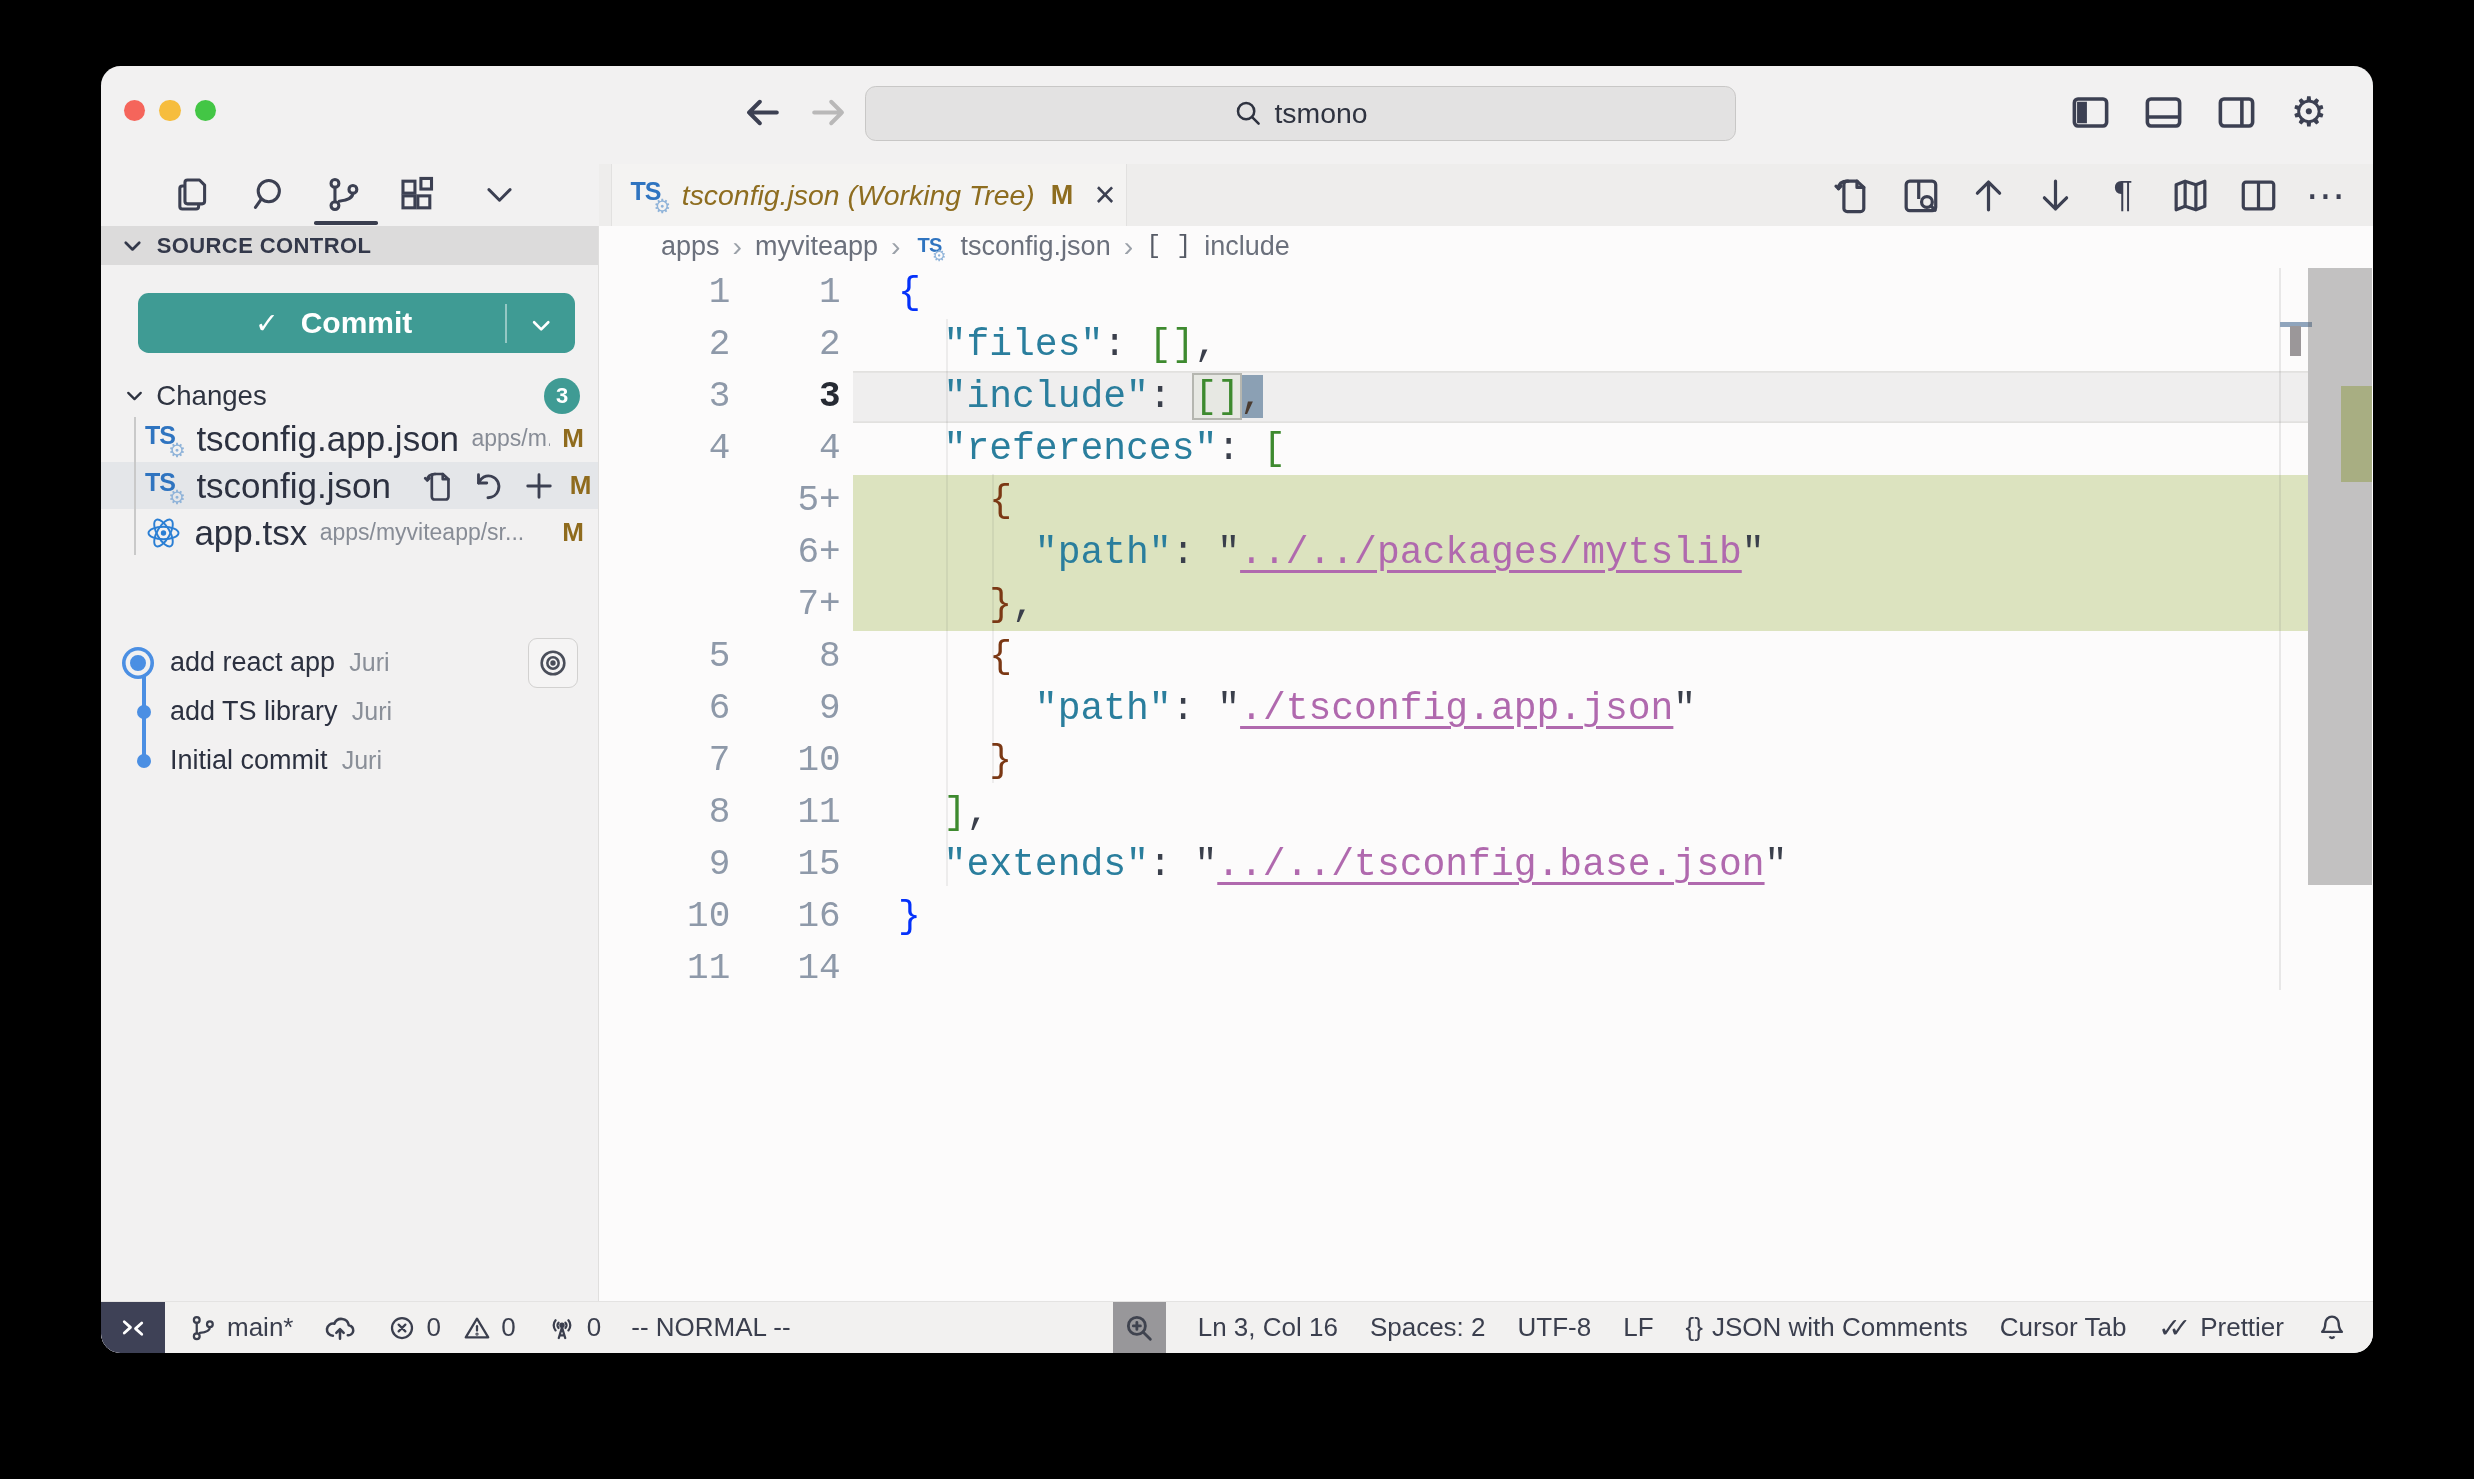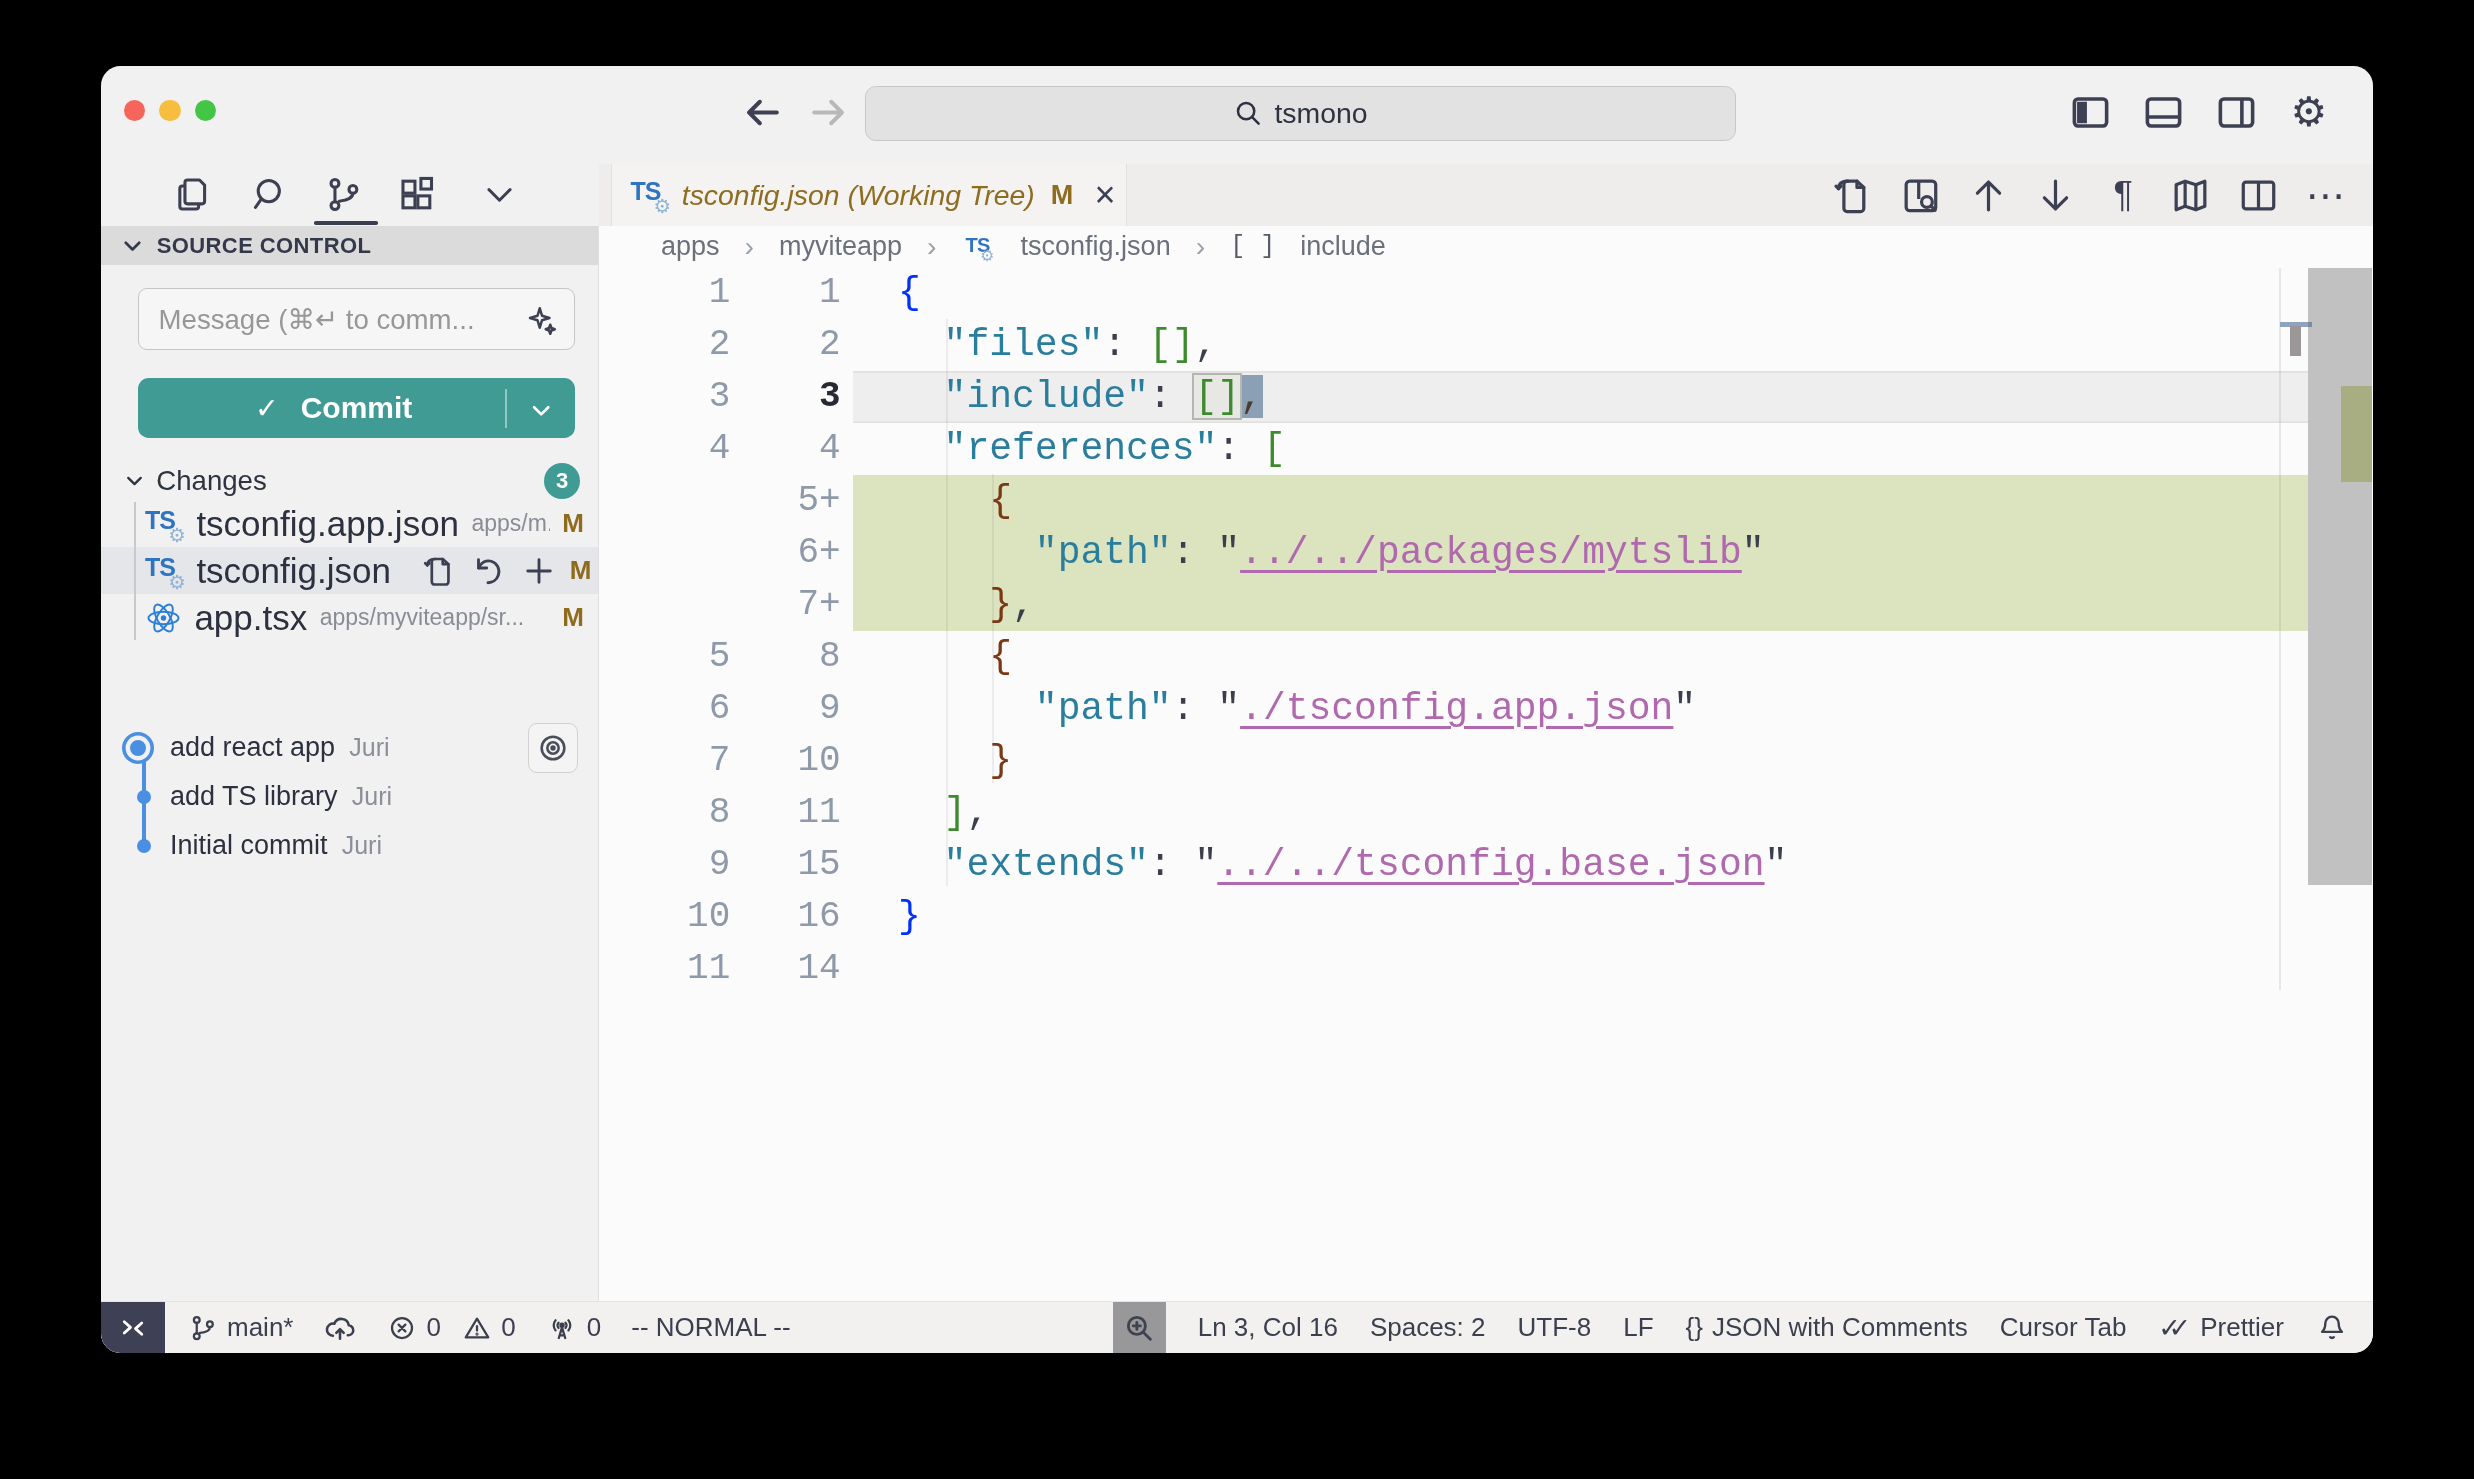--- a/index.html
+++ b/index.html
@@ -82,21 +82,21 @@
   .dot { position:absolute; left:36px; width:14.2px; height:14.2px; border-radius:50%; background:#4b8fe3; }
   .dot.head { left:29px; width:16px; height:16px; border:4.4px solid #4b8fe3; background:#4b8fe3;
     box-shadow:0 0 0 4.4px #f2f1f1,0 0 0 8px #4b8fe3; }
   .c-msg { font-size:27px; color:#2c3140; white-space:nowrap; }
   .c-author { font-size:25px; color:#8a8f98; }
   .target-btn { position:absolute; right:19.6px; top:0px; width:50px; height:50px; border:1.8px solid #d2d1d0;
     border-radius:9px; background:#f5f4f4; display:flex; align-items:center; justify-content:center; }
 
   
   .editor { position:absolute; left:498px; top:160px; right:0; bottom:52px; background:#fcfbfb; }
-  .breadcrumbs { height:41px; display:flex; align-items:center; gap:25px; padding-left:62px;
+  .breadcrumbs { height:41px; display:flex; align-items:center; gap:13px; padding-left:62px;
     font-size:27px; color:#6b707c; }
   .crumb-sep { color:#9aa0a8; font-size:28.4px; }
   .crumb-arr { font-family:"Liberation Mono","DejaVu Sans Mono",monospace; font-size:25px; color:#565b66; }
   .code-wrap { position:relative; }
   .crow { display:flex; height:52px; }
   .gut { font-family:"Liberation Mono","DejaVu Sans Mono",monospace; font-size:36px; line-height:52px;
     color:#8e99a9; text-align:right; }
   .gut-o { width:142px; padding-right:10.7px; }
   .gut-m { width:112px; padding-right:12.4px; }
   .gut.active { color:#262a33; font-weight:bold; }
@@ -276,29 +276,20 @@
   </div>
 
   <div class="sidebar">
     <div class="sec-head">
       <svg width="27" height="27" viewBox="0 0 24 24" fill="none" stroke="#33384a" stroke-width="2.4" stroke-linecap="round" stroke-linejoin="round">
           <path d="m6 9.5 6 6 6-6"></path>
         </svg>
       <span>SOURCE CONTROL</span>
     </div>
 
-    <div class="msgbox">
-      <span class="ph">Message (⌘↵ to comm...</span>
-      <span class="msg-spark">
-        <svg width="36" height="36" viewBox="0 0 24 24" fill="none" stroke="#3c4052" stroke-width="1.7" stroke-linejoin="round">
-            <path d="M10.5 3.5 12 8.5l5 1.5-5 1.5-1.5 5L9 11.5 4 10l5-1.5 1.5-5Z"></path>
-            <path d="M17.5 14.5l.8 2.2 2.2.8-2.2.8-.8 2.2-.8-2.2-2.2-.8 2.2-.8.8-2.2Z"></path>
-          </svg>
-      </span>
-    </div>
 
     <div class="commit">
       <span class="chk">✓</span>
       <span class="lbl">Commit</span>
       <span class="div"></span>
       <span class="chev">
         <svg width="28.4" height="28.4" viewBox="0 0 24 24" fill="none" stroke="#fff" stroke-width="2.2" stroke-linecap="round" stroke-linejoin="round">
             <path d="m6 9.5 6 6 6-6"></path>
           </svg>
       </span>

